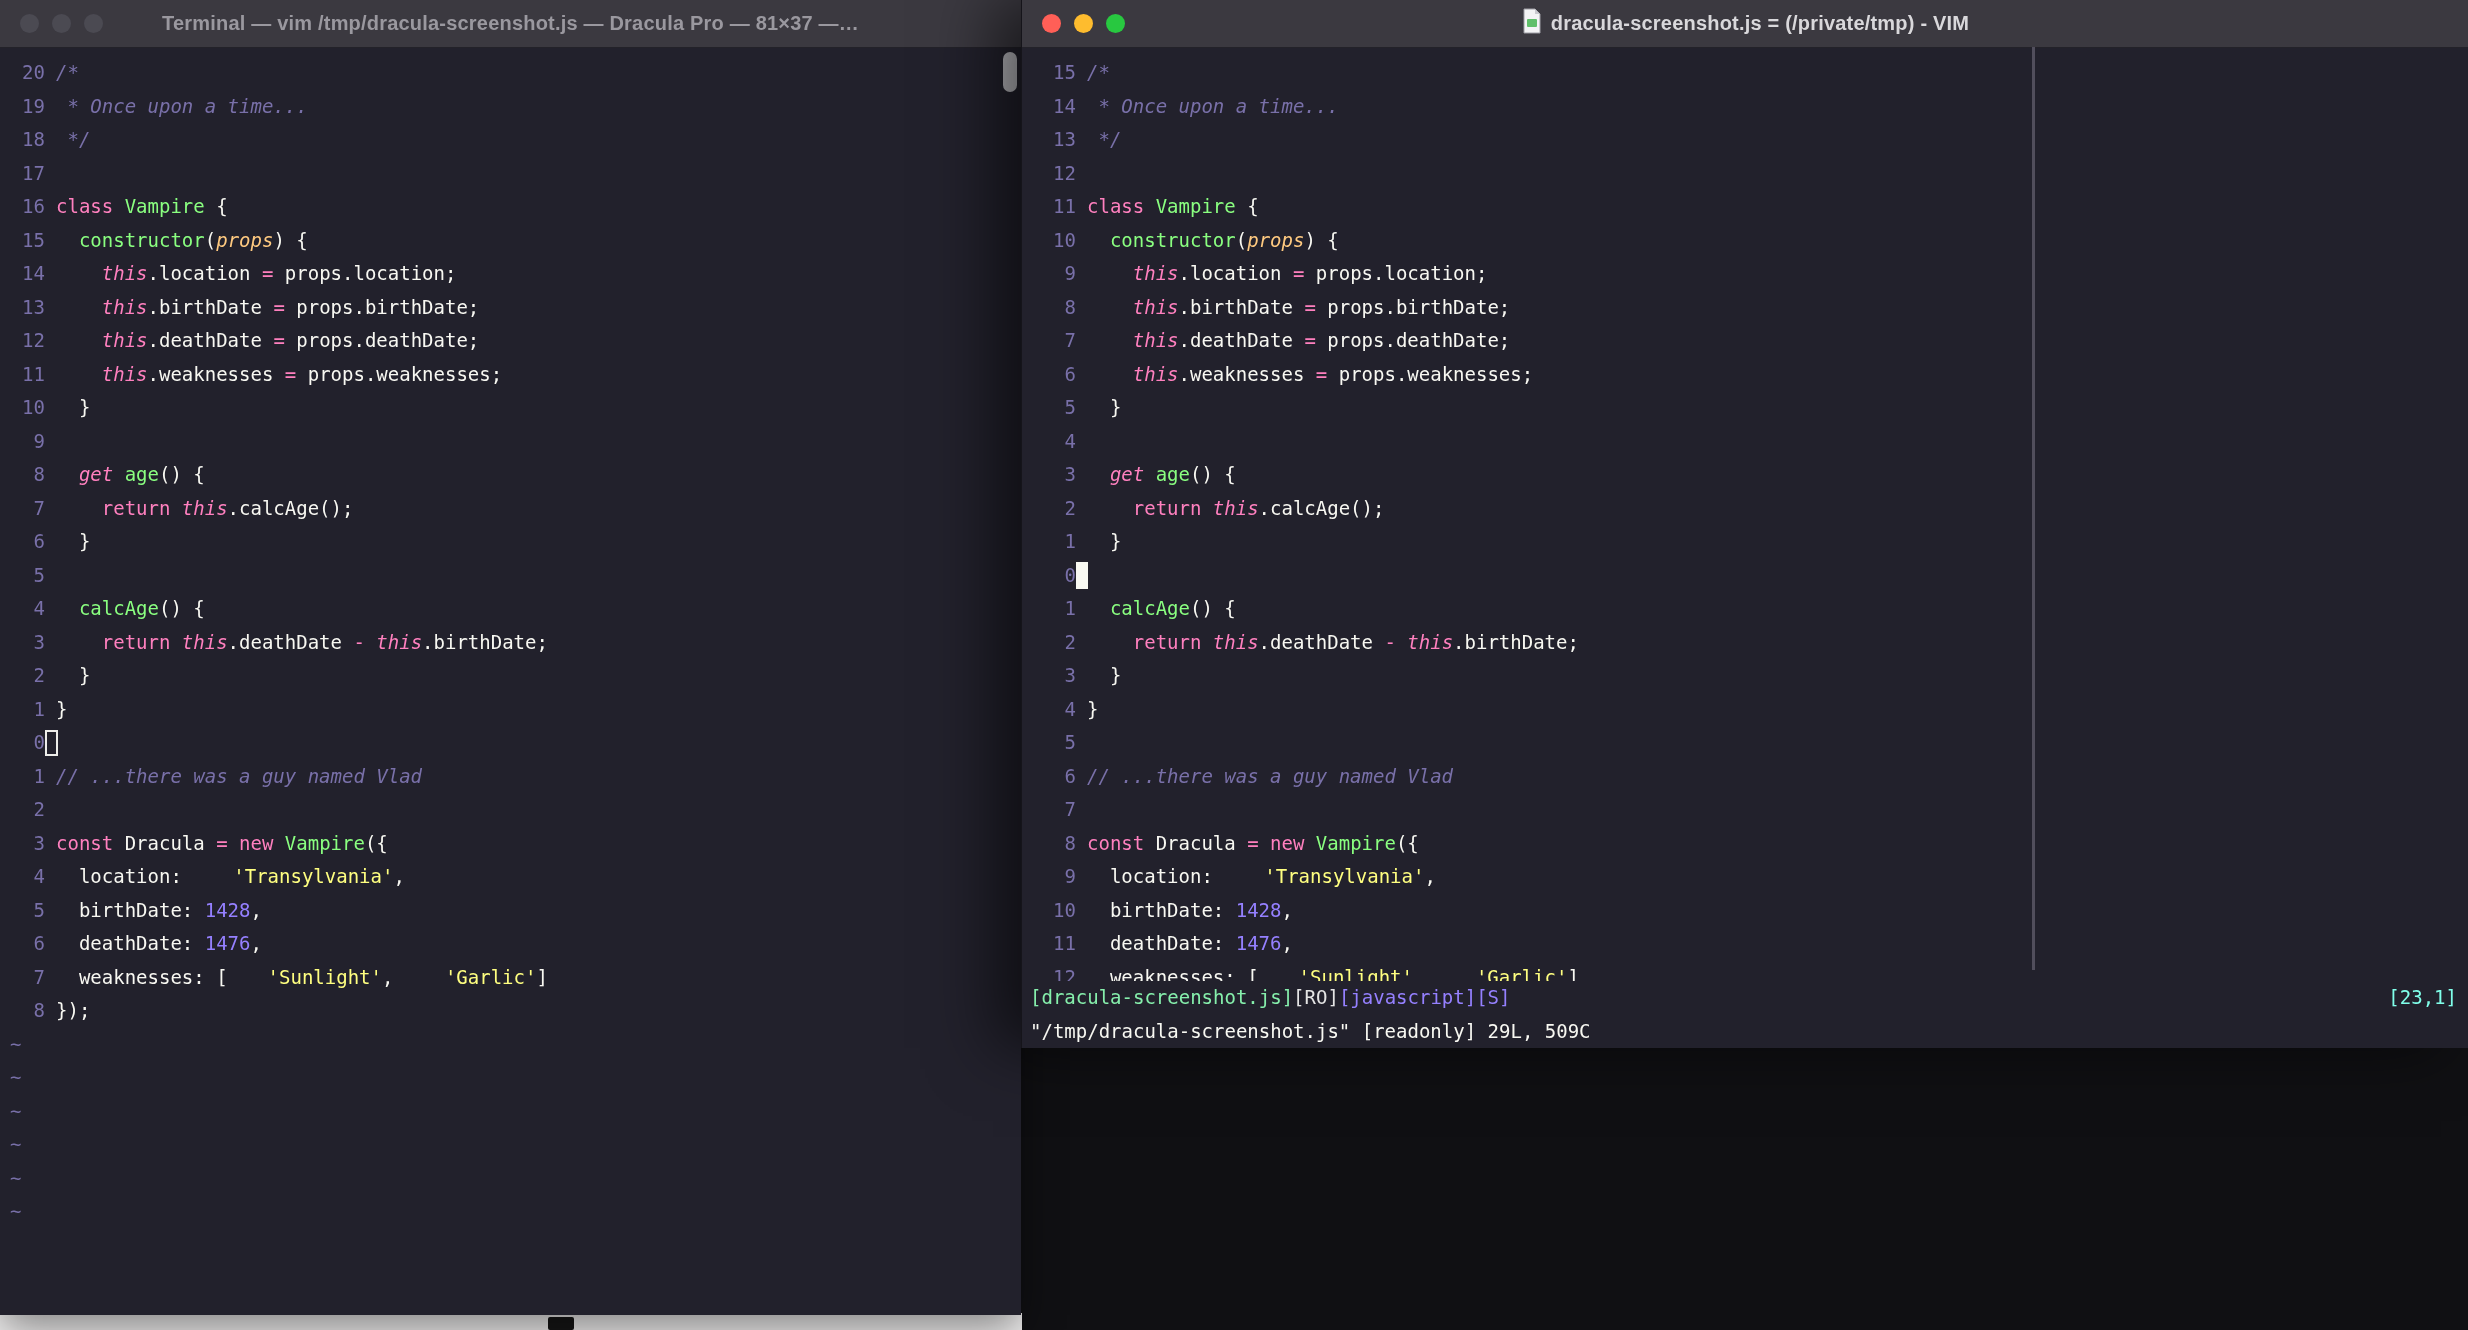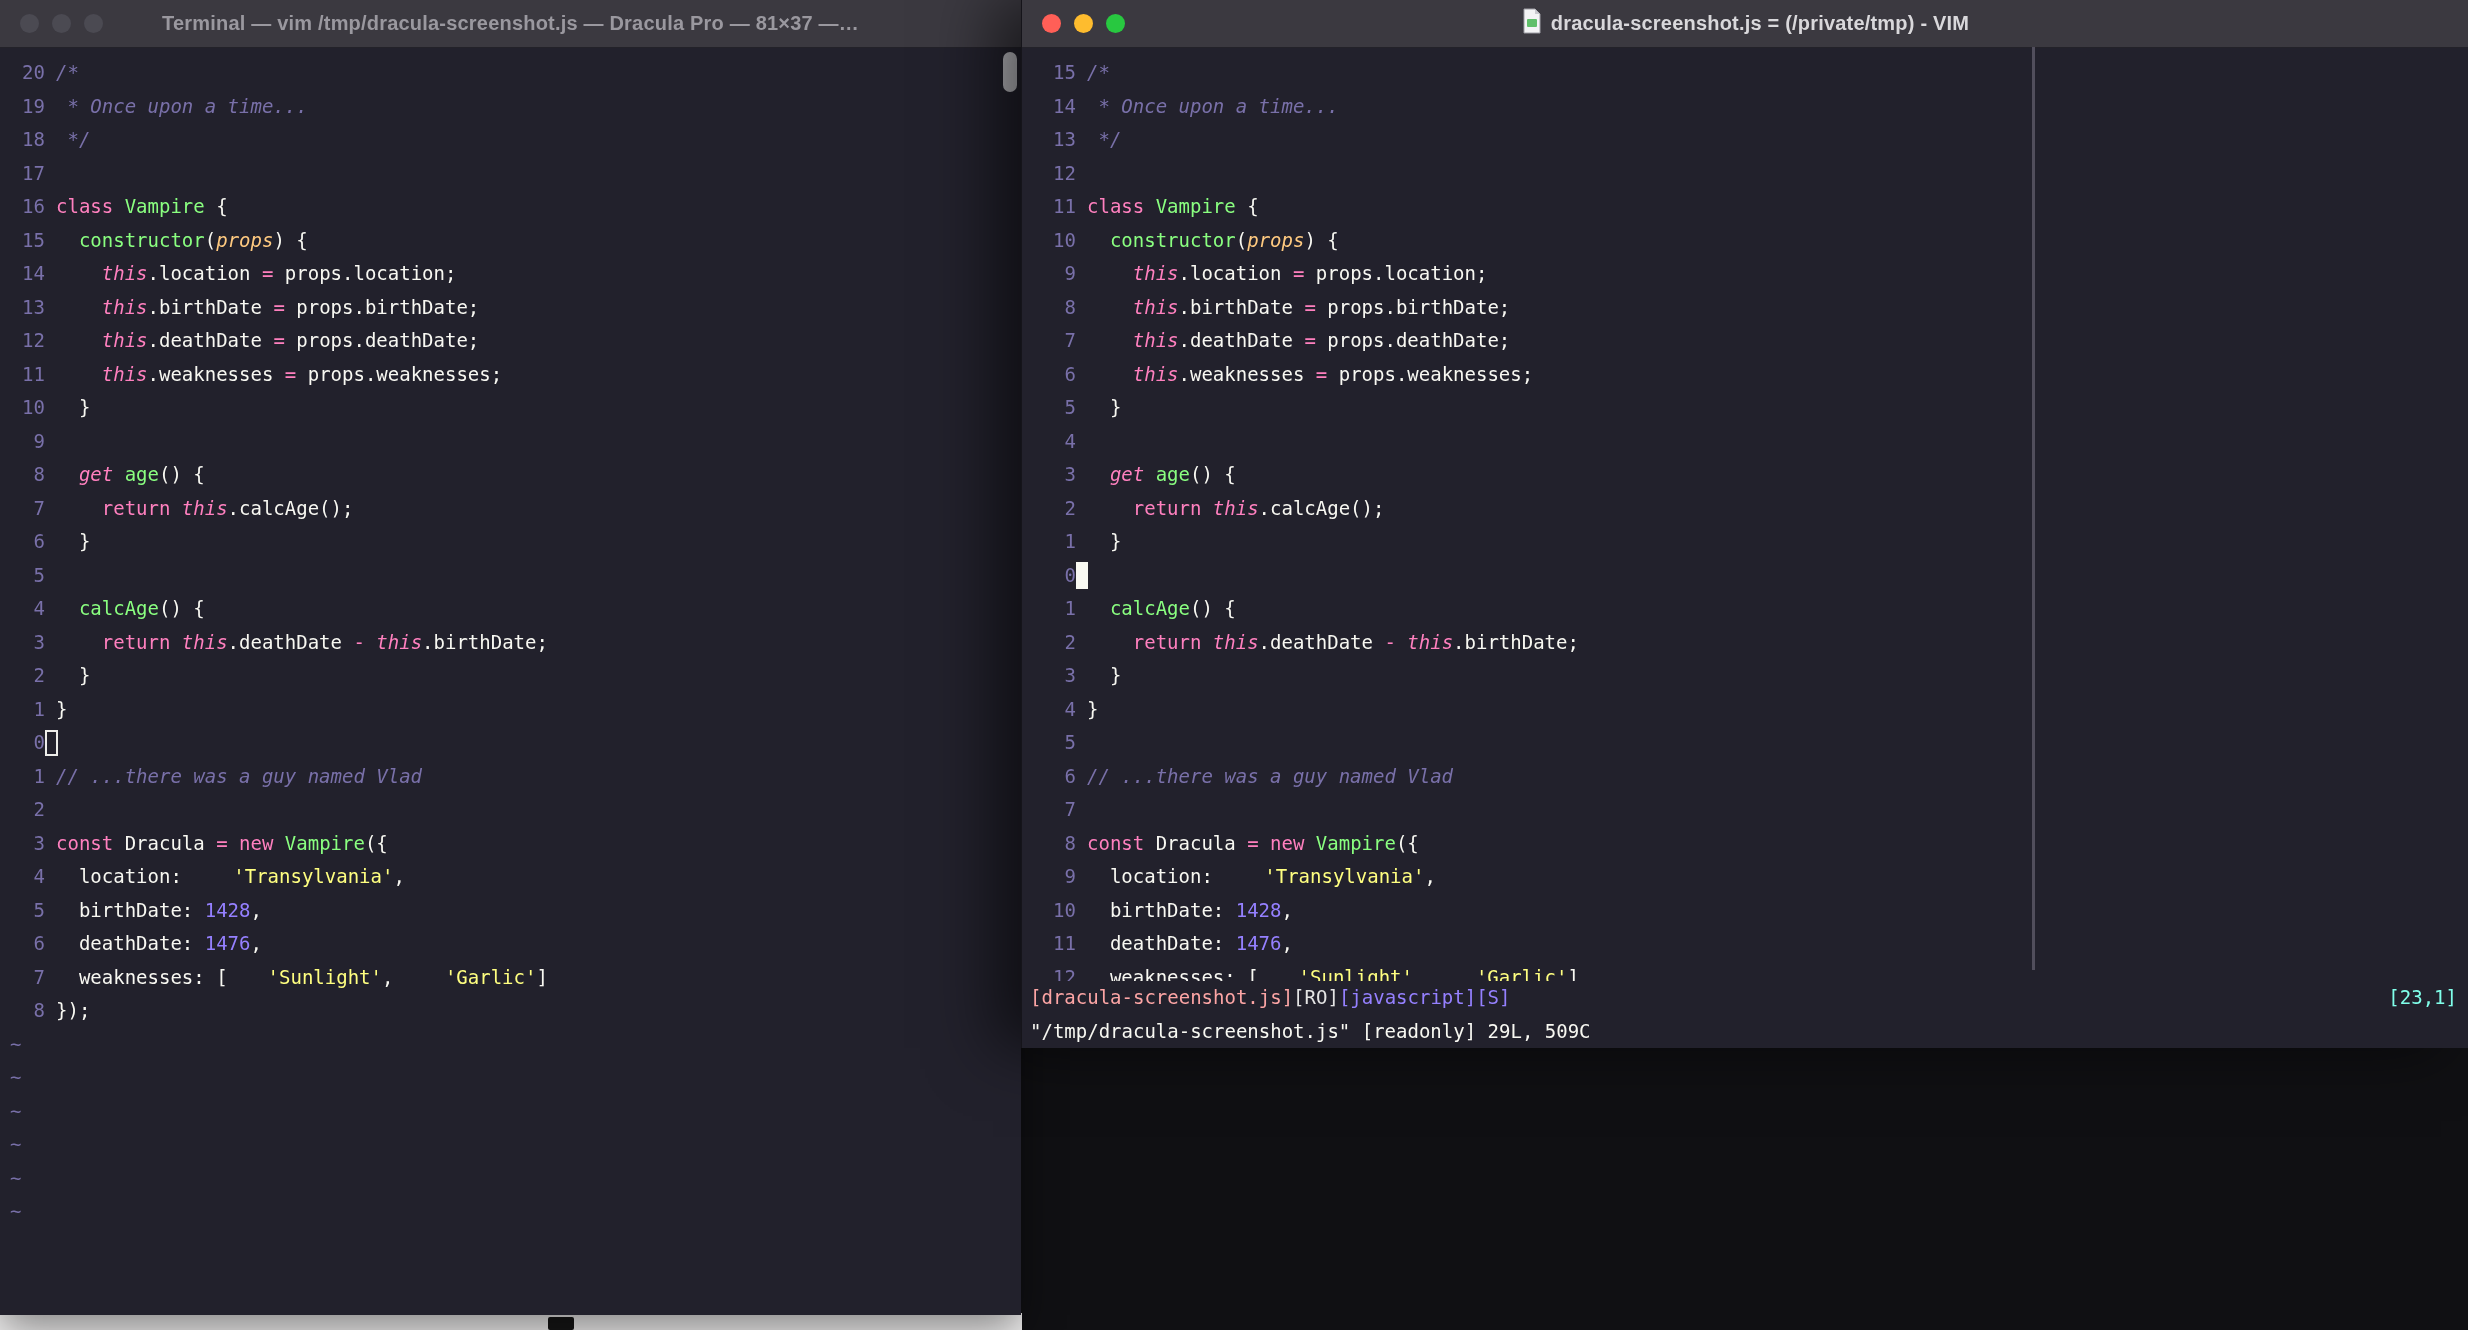--- a/index.html
+++ b/index.html
@@ -167,18 +167,18 @@
       <div class="row"><span class="lnum">13</span><span class="codetext"><span class="tok-fg">});</span></span></div>
       <div class="row tilde">~</div>
       <div class="row tilde">~</div>
       <div class="row tilde">~</div>
       <div class="row tilde">~</div>
       <div class="row tilde">~</div>
       <div class="row tilde">~</div>
       <div class="row tilde">~</div>
     </div>
   <div class="statusbar">
-    <span id="status-right"><span style="color: #fca5a5;">[dracula-screenshot.js]</span><span style="color: #e5e5e5;">[RO]</span><span style="color: rgb(149, 128, 255);">[javascript][S]</span></span>
+    <span id="status-right"><span style="color: #86efac;">[dracula-screenshot.js]</span><span style="color: #e5e5e5;">[RO]</span><span style="color: rgb(149, 128, 255);">[javascript][S]</span></span>
     <span class="ruler" id="ruler-right" style="color: rgb(128, 255, 234);">[23,1]</span>
   </div>
   <div class="cmdline">"/tmp/dracula-screenshot.js" [readonly] 29L, 509C</div>
   <div class="vscroll-line"></div>
 </section>
 
 </body></html>

